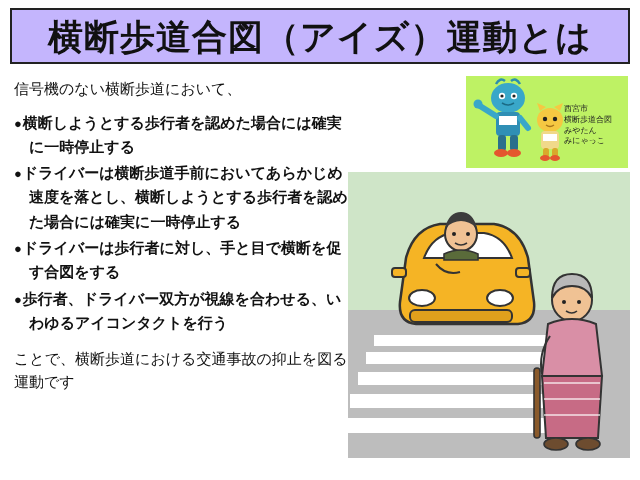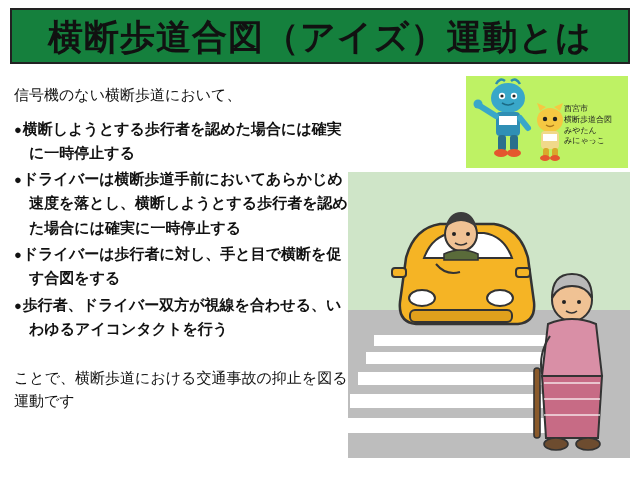--- a/index.html
+++ b/index.html
@@ -20,40 +20,40 @@
     background: #ffffff;
     box-sizing: border-box;
   }
   
   .title-banner {
     position: absolute;
     left: 10px;
     top: 8px;
     width: 620px;
     height: 56px;
-    background: #15803d;
+    background: #c4b5fd;
     border: 2px solid #222222;
     box-sizing: border-box;
     display: flex;
     align-items: center;
     justify-content: center;
   }
   .title-text {
     font-size: 35px;
     font-weight: bold;
     color: #111111;
     letter-spacing: 1px;
     white-space: nowrap;
     line-height: 1;
   }
   
   .body-col {
     position: absolute;
     left: 14px;
-    top: 84px;
+    top: 78px;
     width: 340px;
   }
   .lead {
     font-size: 15px;
     color: #111111;
     line-height: 1.5;
     margin-bottom: 10px;
   }
   .bullets {
     margin: 0;
@@ -68,21 +68,21 @@
     padding-left: 15px;
     text-indent: -15px;
     font-weight: bold;
   }
   .bullets li::before {
     content: "\25CF";
     font-size: 13px;
     margin-right: 1px;
   }
   .closing {
-    margin-top: 25px;
+    margin-top: 12px;
     font-size: 15px;
     color: #111111;
     line-height: 1.55;
   }
   
   .mascot-box {
     position: absolute;
     left: 466px;
     top: 76px;
     width: 162px;

